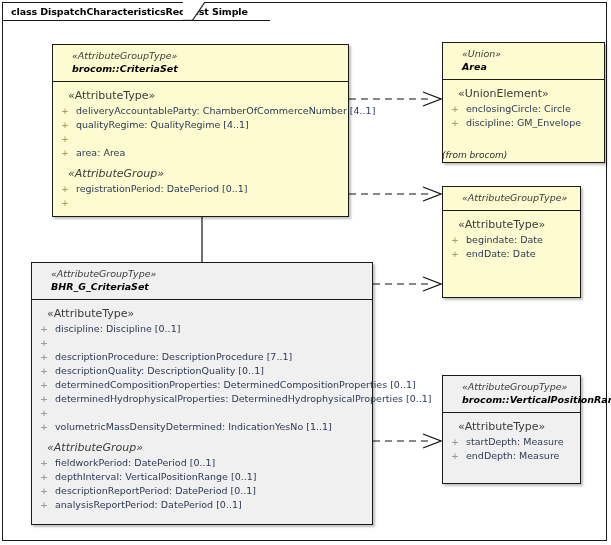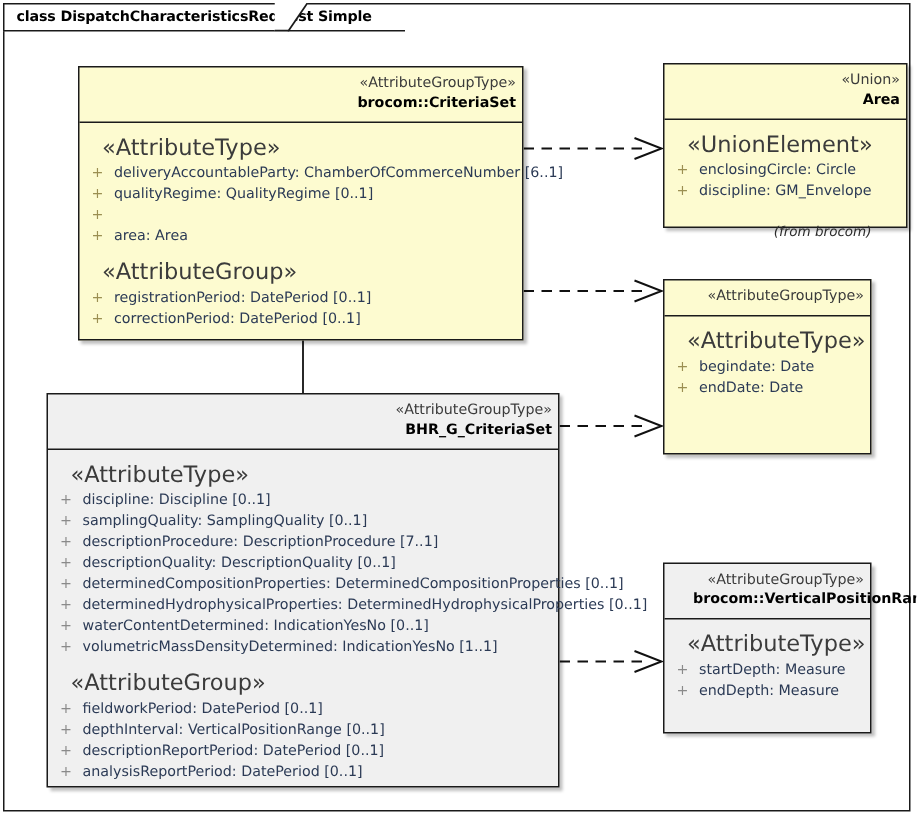--- a/index.html
+++ b/index.html
@@ -77,51 +77,53 @@
   .uml-box.yellow {
     background: #fdfbd0;
   }
   .uml-box.grey {
     background: #f0f0f0;
   }
 
   .uml-header {
     box-sizing: border-box;
     border-bottom: 1px solid #1a1a1a;
-    text-align: right;
+    text-align: left;
     padding: 5px 4px 6px 19px;
     line-height: 1.25;
+    font-style: italic;
   }
   .uml-stereotype {
     font-size: 9.5px;
     color: #3b3b3b;
     font-weight: normal;
     white-space: nowrap;
   }
   .uml-name {
     font-size: 9.5px;
     font-weight: bold;
     color: #000000;
     white-space: nowrap;
     margin-top: 1px;
   }
 
   .uml-body {
     padding: 5px 4px 6px 4px;
   }
   .compartment-title {
-    font-size: 15px;
+    font-size: 11px;
     color: #3b3b3b;
     padding-left: 11px;
     margin-top: 2px;
     margin-bottom: 2px;
     white-space: nowrap;
   }
   .compartment-title.spaced {
     margin-top: 7px;
+    font-style: italic;
   }
   .attr-row {
     display: flex;
     align-items: baseline;
     white-space: nowrap;
     line-height: 14px;
     height: 14px;
   }
   .attr-vis {
     width: 19px;
@@ -138,21 +140,21 @@
   .attr-text {
     font-size: 9.5px;
     color: #2b3a55;
   }
 
   .from-note {
     position: absolute;
     font-size: 9px;
     font-style: italic;
     color: #2b2b2b;
-    text-align: right;
+    text-align: left;
     z-index: 4;
     white-space: nowrap;
   }
 
   
   .connectors {
     position: absolute;
     left: 0;
     top: 0;
     width: 611px;
@@ -198,52 +200,51 @@
 
   <div class="uml-box yellow" style="left:52px; top:44px; width:297px;">
     <div class="uml-header">
       <div class="uml-stereotype">«AttributeGroupType»</div>
       <div class="uml-name">brocom::CriteriaSet</div>
     </div>
     <div class="uml-body">
       <div class="compartment-title">«AttributeType»</div>
       <div class="attr-row">
         <span class="attr-vis">+</span>
-        <span class="attr-text">deliveryAccountableParty: ChamberOfCommerceNumber [6..1]</span>
-      </div>
-      <div class="attr-row">
-        <span class="attr-vis">+</span>
-        <span class="attr-text">qualityRegime: QualityRegime [0..1]</span>
+        <span class="attr-text">deliveryAccountableParty: ChamberOfCommerceNumber [4..1]</span>
+      </div>
+      <div class="attr-row">
+        <span class="attr-vis">+</span>
+        <span class="attr-text">qualityRegime: QualityRegime [4..1]</span>
       </div>
       <div class="attr-row">
         <span class="attr-vis">+</span>
       </div>
       <div class="attr-row">
         <span class="attr-vis">+</span>
         <span class="attr-text">area: Area</span>
       </div>
 
       <div class="compartment-title spaced">«AttributeGroup»</div>
       <div class="attr-row">
         <span class="attr-vis">+</span>
         <span class="attr-text">registrationPeriod: DatePeriod [0..1]</span>
       </div>
       <div class="attr-row">
         <span class="attr-vis">+</span>
-        <span class="attr-text">correctionPeriod: DatePeriod [0..1]</span>
       </div>
     </div>
   </div>
 
   <div class="uml-box yellow" style="left:442px; top:42px; width:163px;">
     <div class="uml-header">
       <div class="uml-stereotype">«Union»</div>
       <div class="uml-name">Area</div>
     </div>
-    <div class="uml-body" style="padding-bottom:16px;">
+    <div class="uml-body" style="padding-bottom:32px;">
       <div class="compartment-title">«UnionElement»</div>
       <div class="attr-row">
         <span class="attr-vis">+</span>
         <span class="attr-text">enclosingCircle: Circle</span>
       </div>
       <div class="attr-row">
         <span class="attr-vis">+</span>
         <span class="attr-text">discipline: GM_Envelope</span>
       </div>
     </div>
@@ -292,41 +293,39 @@
       <div class="uml-name">BHR_G_CriteriaSet</div>
     </div>
     <div class="uml-body">
       <div class="compartment-title">«AttributeType»</div>
       <div class="attr-row">
         <span class="attr-vis">+</span>
         <span class="attr-text">discipline: Discipline [0..1]</span>
       </div>
       <div class="attr-row">
         <span class="attr-vis">+</span>
-        <span class="attr-text">samplingQuality: SamplingQuality [0..1]</span>
       </div>
       <div class="attr-row">
         <span class="attr-vis">+</span>
         <span class="attr-text">descriptionProcedure: DescriptionProcedure [7..1]</span>
       </div>
       <div class="attr-row">
         <span class="attr-vis">+</span>
         <span class="attr-text">descriptionQuality: DescriptionQuality [0..1]</span>
       </div>
       <div class="attr-row">
         <span class="attr-vis">+</span>
         <span class="attr-text">determinedCompositionProperties: DeterminedCompositionProperties [0..1]</span>
       </div>
       <div class="attr-row">
         <span class="attr-vis">+</span>
         <span class="attr-text">determinedHydrophysicalProperties: DeterminedHydrophysicalProperties [0..1]</span>
       </div>
       <div class="attr-row">
         <span class="attr-vis">+</span>
-        <span class="attr-text">waterContentDetermined: IndicationYesNo [0..1]</span>
       </div>
       <div class="attr-row">
         <span class="attr-vis">+</span>
         <span class="attr-text">volumetricMassDensityDetermined: IndicationYesNo [1..1]</span>
       </div>
 
       <div class="compartment-title spaced">«AttributeGroup»</div>
       <div class="attr-row">
         <span class="attr-vis">+</span>
         <span class="attr-text">fieldworkPeriod: DatePeriod [0..1]</span>

